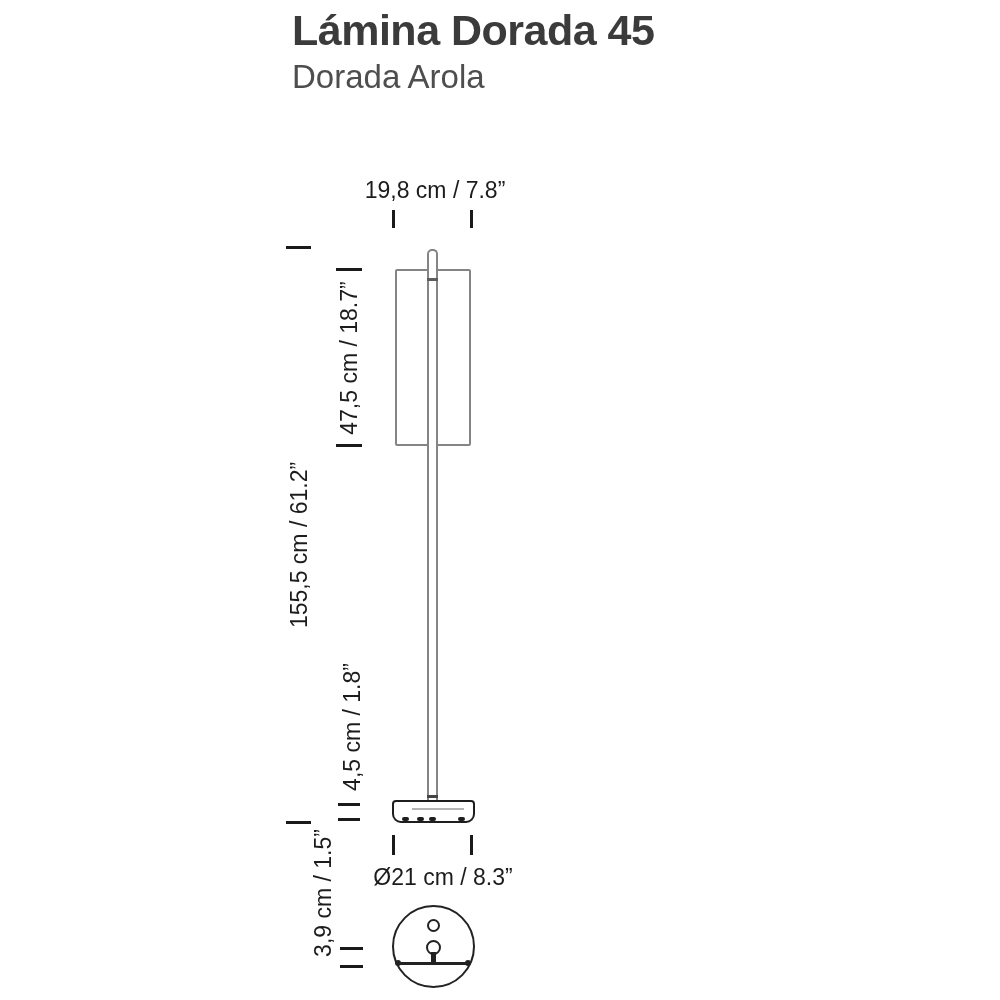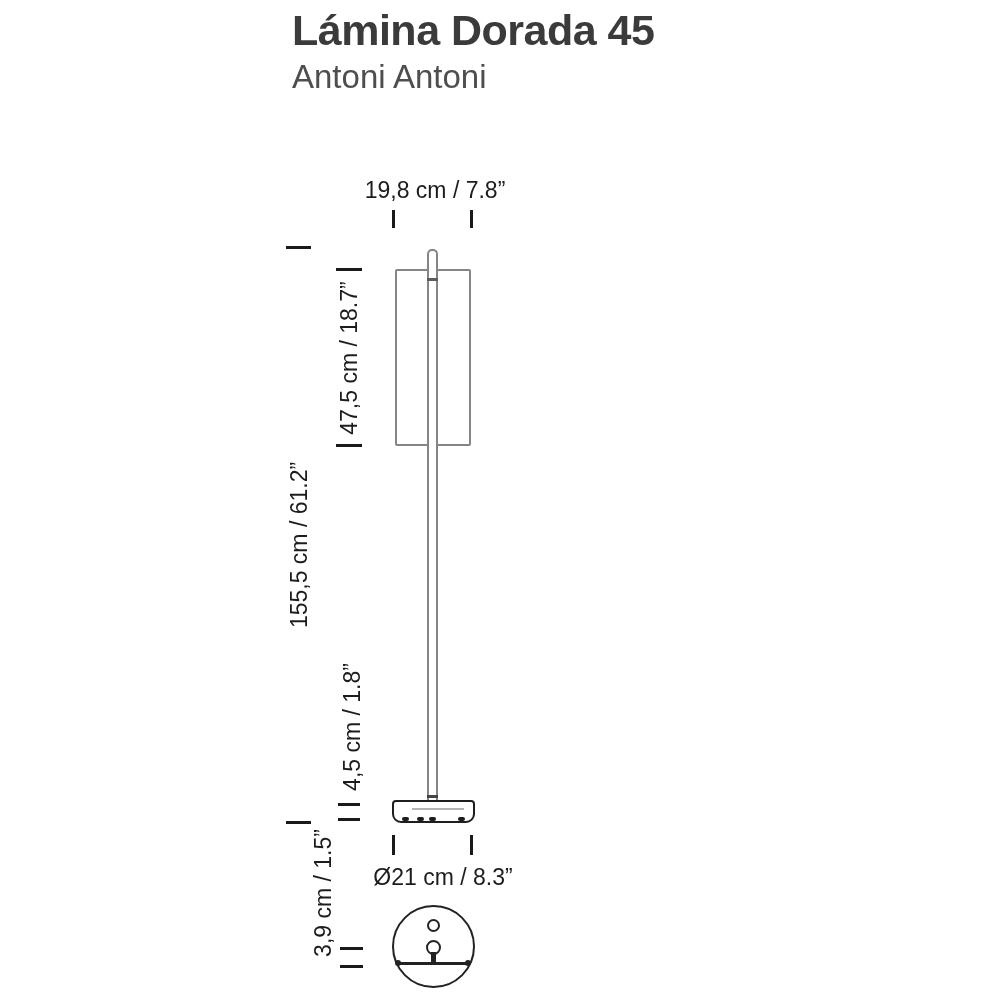--- a/index.html
+++ b/index.html
@@ -123,21 +123,21 @@
     background: #222222;
     border-radius: 50%;
   }
 </style>
 </head>
 <body>
 
 <div class="canvas">
 
   <div class="page-title">Lámina Dorada 45</div>
-  <div class="designer">Antoni Antoni</div>
+  <div class="designer">Dorada Arola</div>
 
   <div>
 
     <div class="dim dim-h" style="left:435px; top:177px;text-align:center;">19,8 cm / 7.8”</div>
     <div class="tick-v" style="left:392px; top:210px; height:18px;"></div>
     <div class="tick-v" style="left:470px; top:210px; height:18px;"></div>
 
     <div>
       <div class="shade-outline"></div>
       <div class="stem-outline"></div>

